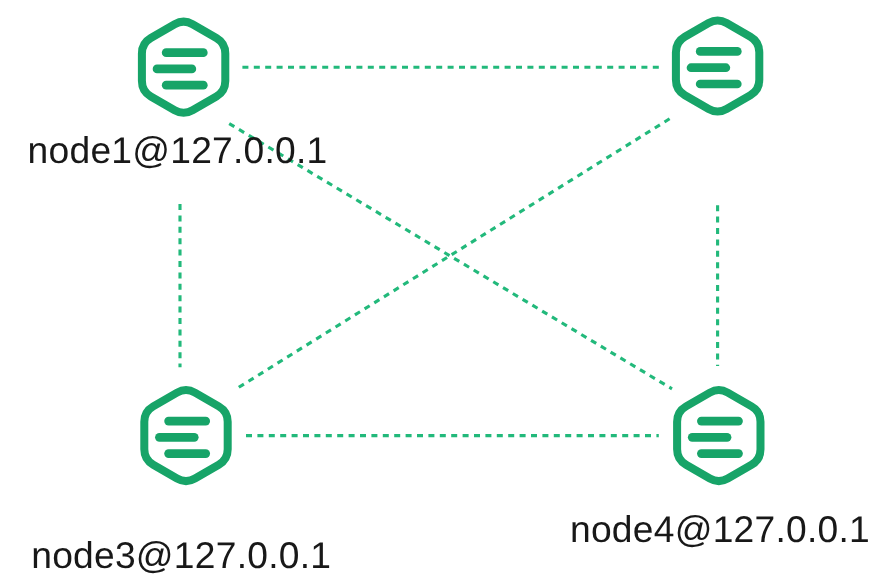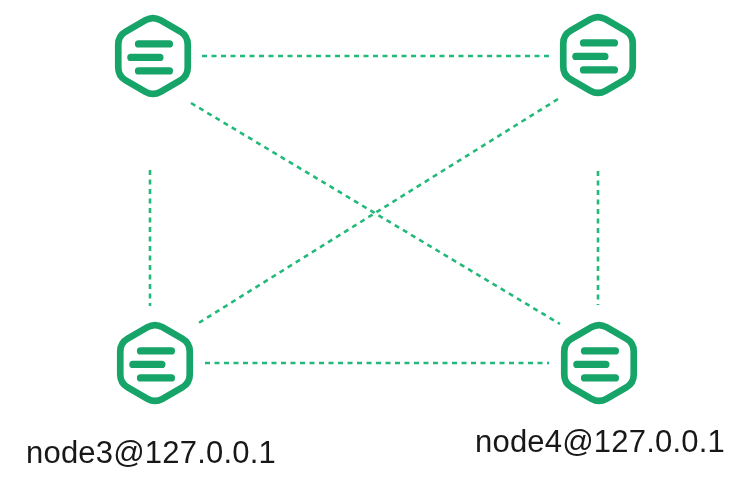--- a/index.html
+++ b/index.html
@@ -64,33 +64,34 @@
     <line x1="598" y1="171" x2="598" y2="305"></line>
     <line x1="191" y1="103" x2="560" y2="324"></line>
     <line x1="558" y1="99" x2="197" y2="324"></line>
   </svg>
 
   <div class="node" style="left:111px; top:12px;">
     <svg class="node-icon" width="84" height="88">
         <use href="#hexnode"></use>
       </svg>
   </div>
+  <div class="node-label" style="left:23px; top:109px;">node1@127.0.0.1</div>
 
   <div class="node" style="left:556px; top:11px;">
     <svg class="node-icon" width="84" height="88">
         <use href="#hexnode"></use>
       </svg>
   </div>
 
   <div class="node" style="left:113px; top:319px;">
     <svg class="node-icon" width="84" height="88">
         <use href="#hexnode"></use>
       </svg>
   </div>
-  <div class="node-label" style="left:26px; top:436px;">node3@127.0.0.1</div>
+  <div class="node-label" style="left:26px; top:446px;">node3@127.0.0.1</div>
 
   <div class="node" style="left:557px; top:319px;">
     <svg class="node-icon" width="84" height="88">
         <use href="#hexnode"></use>
       </svg>
   </div>
   <div class="node-label" style="left:475px; top:425px;">node4@127.0.0.1</div>
 
 </div>
 

